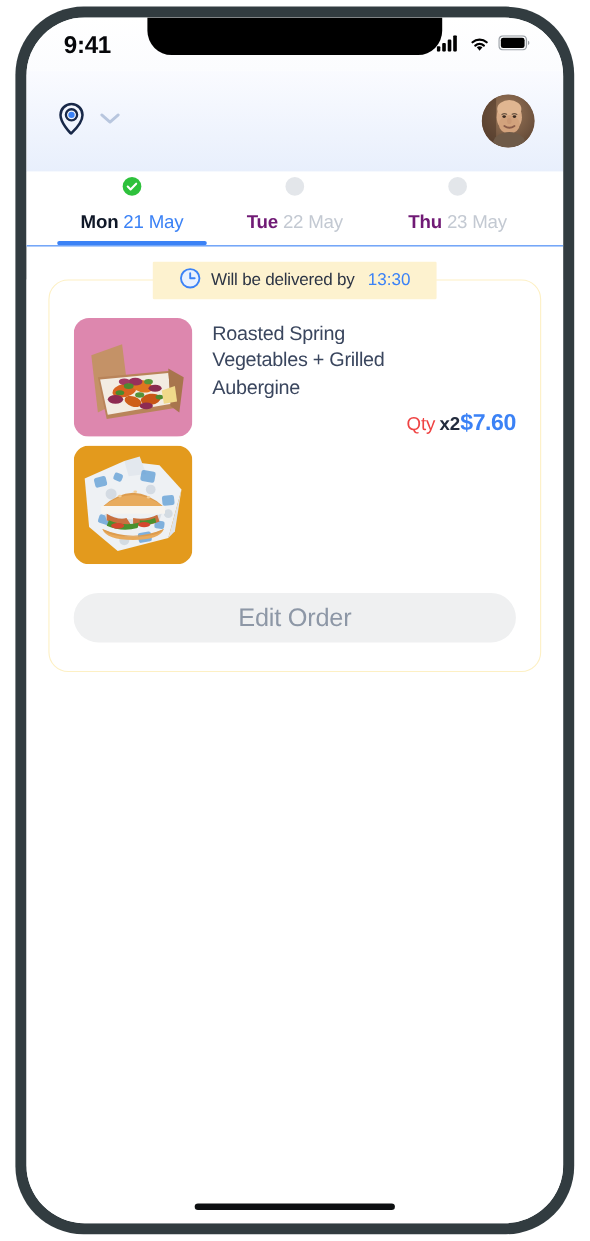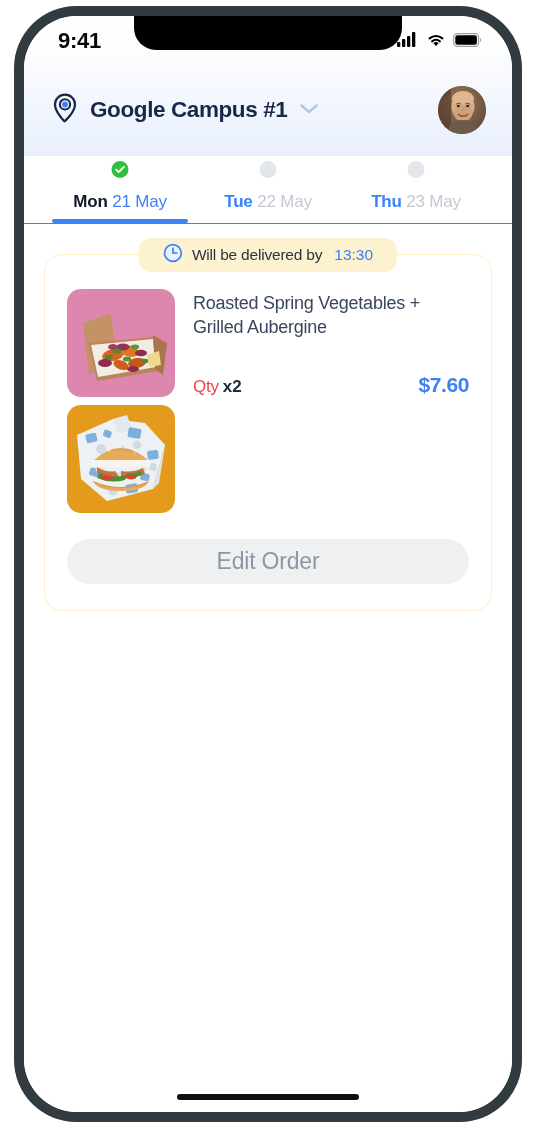--- a/index.html
+++ b/index.html
@@ -139,21 +139,21 @@
   .tab-dot.done {
     background: #2ec13c;
     display: flex;
     align-items: center;
     justify-content: center;
   }
   .tab-label { font-size: 17px; white-space: nowrap; letter-spacing: -0.2px; }
   .tab-label .dow { font-weight: bold; }
   .tab.active .dow { color: #101828; }
   .tab.active .date { color: #3b82f6; font-weight: 500; }
-  .tab .dow { color: #3b82f6; }
+  .tab .dow { color: #701a75; }
   .tab .date { color: #c3c9d2; }
   .tab-underline {
     position: absolute;
     bottom: 0;
     left: 50%;
     transform: translateX(-50%);
     width: 136px;
     height: 4px;
     border-radius: 2px;
     background: #3b82f6;
@@ -170,21 +170,21 @@
     background: #ffffff;
     padding: 34px 22px 26px 22px;
   }
 
   .delivery-banner {
     position: absolute;
     top: -17px;
     left: 50%;
     transform: translateX(-50%);
     background: #fdf2cf;
-    border-radius: 12px;
+    border-radius: 1px;
     height: 34px;
     display: flex;
     align-items: center;
     gap: 9px;
     padding: 0 24px;
     white-space: nowrap;
   }
   .banner-text {
     font-size: 15.5px;
     color: #2c3444;
@@ -202,21 +202,21 @@
     width: 108px;
     height: 108px;
     border-radius: 14px;
     flex-shrink: 0;
     overflow: hidden;
     position: relative;
   }
   .item-body {
     flex: 1;
     display: flex;
-    flex-direction: column;
+    flex-direction: row;
     min-width: 0;
     padding-top: 2px;
     justify-content: center;
   }
   .item-title {
     font-size: 18px;
     line-height: 1.35;
     color: #3a465e;
     letter-spacing: -0.25px;
   }
@@ -299,21 +299,20 @@
 
     <div class="header">
       <div class="location-group">
         <span>
           <svg width="26" height="30" viewBox="0 0 26 30">
             <path d="M13 1.6c-5.5 0-10 4.4-10 9.9 0 7.1 8.6 16 9 16.4.3.3.8.3 1.1 0 .4-.4 9.9-9.3 9.9-16.4 0-5.5-4.5-9.9-10-9.9z" stroke="#182848" stroke-width="2.3" fill="none"></path>
             <circle cx="13" cy="11.4" r="5.1" stroke="#182848" stroke-width="2.1" fill="none"></circle>
             <circle cx="13" cy="11.4" r="2.9" fill="#3b82f6"></circle>
           </svg>
         </span>
-        <span class="location-name">Google Campus #1</span>
         <span>
           <svg width="20" height="13" viewBox="0 0 20 13">
             <path d="M2.5 3.5L10 10 17.5 3.5" stroke="#b8c6de" stroke-width="2.6" fill="none" stroke-linecap="round" stroke-linejoin="round"></path>
           </svg>
         </span>
       </div>
 
       <div class="avatar">
         <svg width="48" height="48" viewBox="0 0 48 48">
           <defs>

